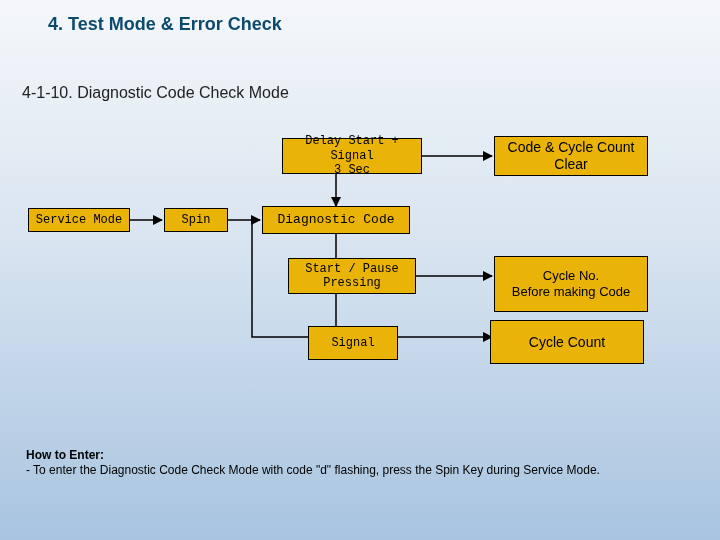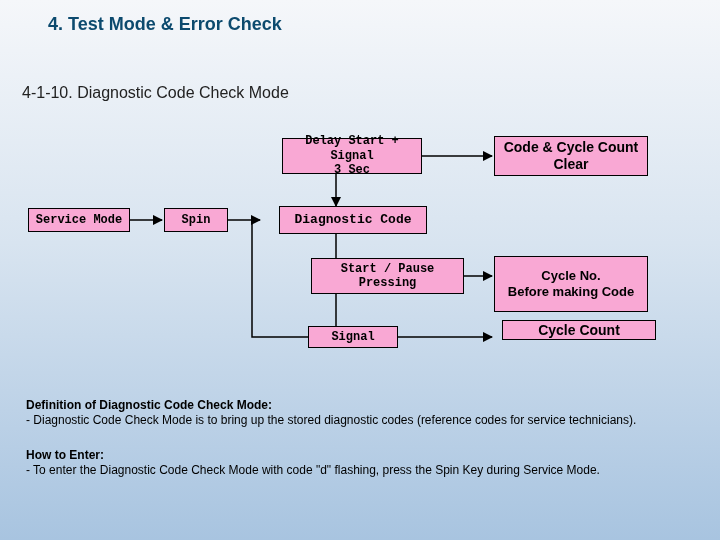--- a/index.html
+++ b/index.html
@@ -24,50 +24,50 @@
     position: absolute;
     top: 84px;
     left: 22px;
     font-size: 16px;
     font-weight: normal;
     color: #222;
   }
   .box {
     position: absolute;
     border: 1px solid #000;
-    background: #f9a8d4;
+    background: #eab308;
     text-align: center;
-    font-weight: bold;
+    font-weight: normal;
     color: #000;
     display: flex;
     align-items: center;
     justify-content: center;
     line-height: 1.2;
     box-sizing: border-box;
     padding: 2px 6px;
   }
   .small { font-size: 12px; font-family: "Courier New", monospace; }
   .med   { font-size: 13px; font-family: "Courier New", monospace; }
 
   
   #b-delay   { top: 138px; left: 282px; width: 140px; height: 36px; }
   #b-clear   { top: 136px; left: 494px; width: 154px; height: 40px; font-size: 14px; }
 
   
   #b-service { top: 208px; left: 28px;  width: 102px; height: 24px; }
   #b-spin    { top: 208px; left: 164px; width: 64px;  height: 24px; }
-  #b-diag    { top: 206px; left: 262px; width: 148px; height: 28px; margin-left: 17px; }
+  #b-diag    { top: 206px; left: 262px; width: 148px; height: 28px; }
 
   
-  #b-start   { top: 258px; left: 288px; width: 153px; height: 36px; margin-left: 23px; }
+  #b-start   { top: 258px; left: 288px; width: 128px; height: 36px; }
   #b-cycleno { top: 256px; left: 494px; width: 154px; height: 56px; font-size: 13px; }
 
   
-  #b-signal  { top: 326px; left: 308px; width: 90px;  height: 22px; }
-  #b-cyclecount { top: 320px; left: 502px; width: 154px; height: 20px; font-size: 14px; }
+  #b-signal  { top: 326px; left: 308px; width: 90px;  height: 34px; }
+  #b-cyclecount { top: 320px; left: 490px; width: 154px; height: 44px; font-size: 14px; }
 
   svg.connectors {
     position: absolute;
     top: 0; left: 0;
     width: 720px; height: 540px;
     pointer-events: none;
   }
 
   .defn {
     position: absolute;
@@ -121,19 +121,18 @@
 <div id="b-spin" class="box small">Spin</div>
 <div id="b-diag" class="box med">Diagnostic Code</div>
 
 <div id="b-start" class="box small">Start / Pause<br>Pressing</div>
 <div id="b-cycleno" class="box">Cycle No.<br>Before making Code</div>
 
 <div id="b-signal" class="box small">Signal</div>
 <div id="b-cyclecount" class="box">Cycle Count</div>
 
 <div id="def1" class="defn">
-  <b>Definition of Diagnostic Code Check Mode:</b><br>
-  <span>- Diagnostic Code Check Mode is to bring up the stored diagnostic codes (reference codes for service technicians).</span>
+  <br>
 </div>
 <div id="def2" class="defn">
   <b>How to Enter:</b><br>
   <span>- To enter the Diagnostic Code Check Mode with code "d" flashing, press the Spin Key during Service Mode.</span>
 </div>
 
 </body></html>

